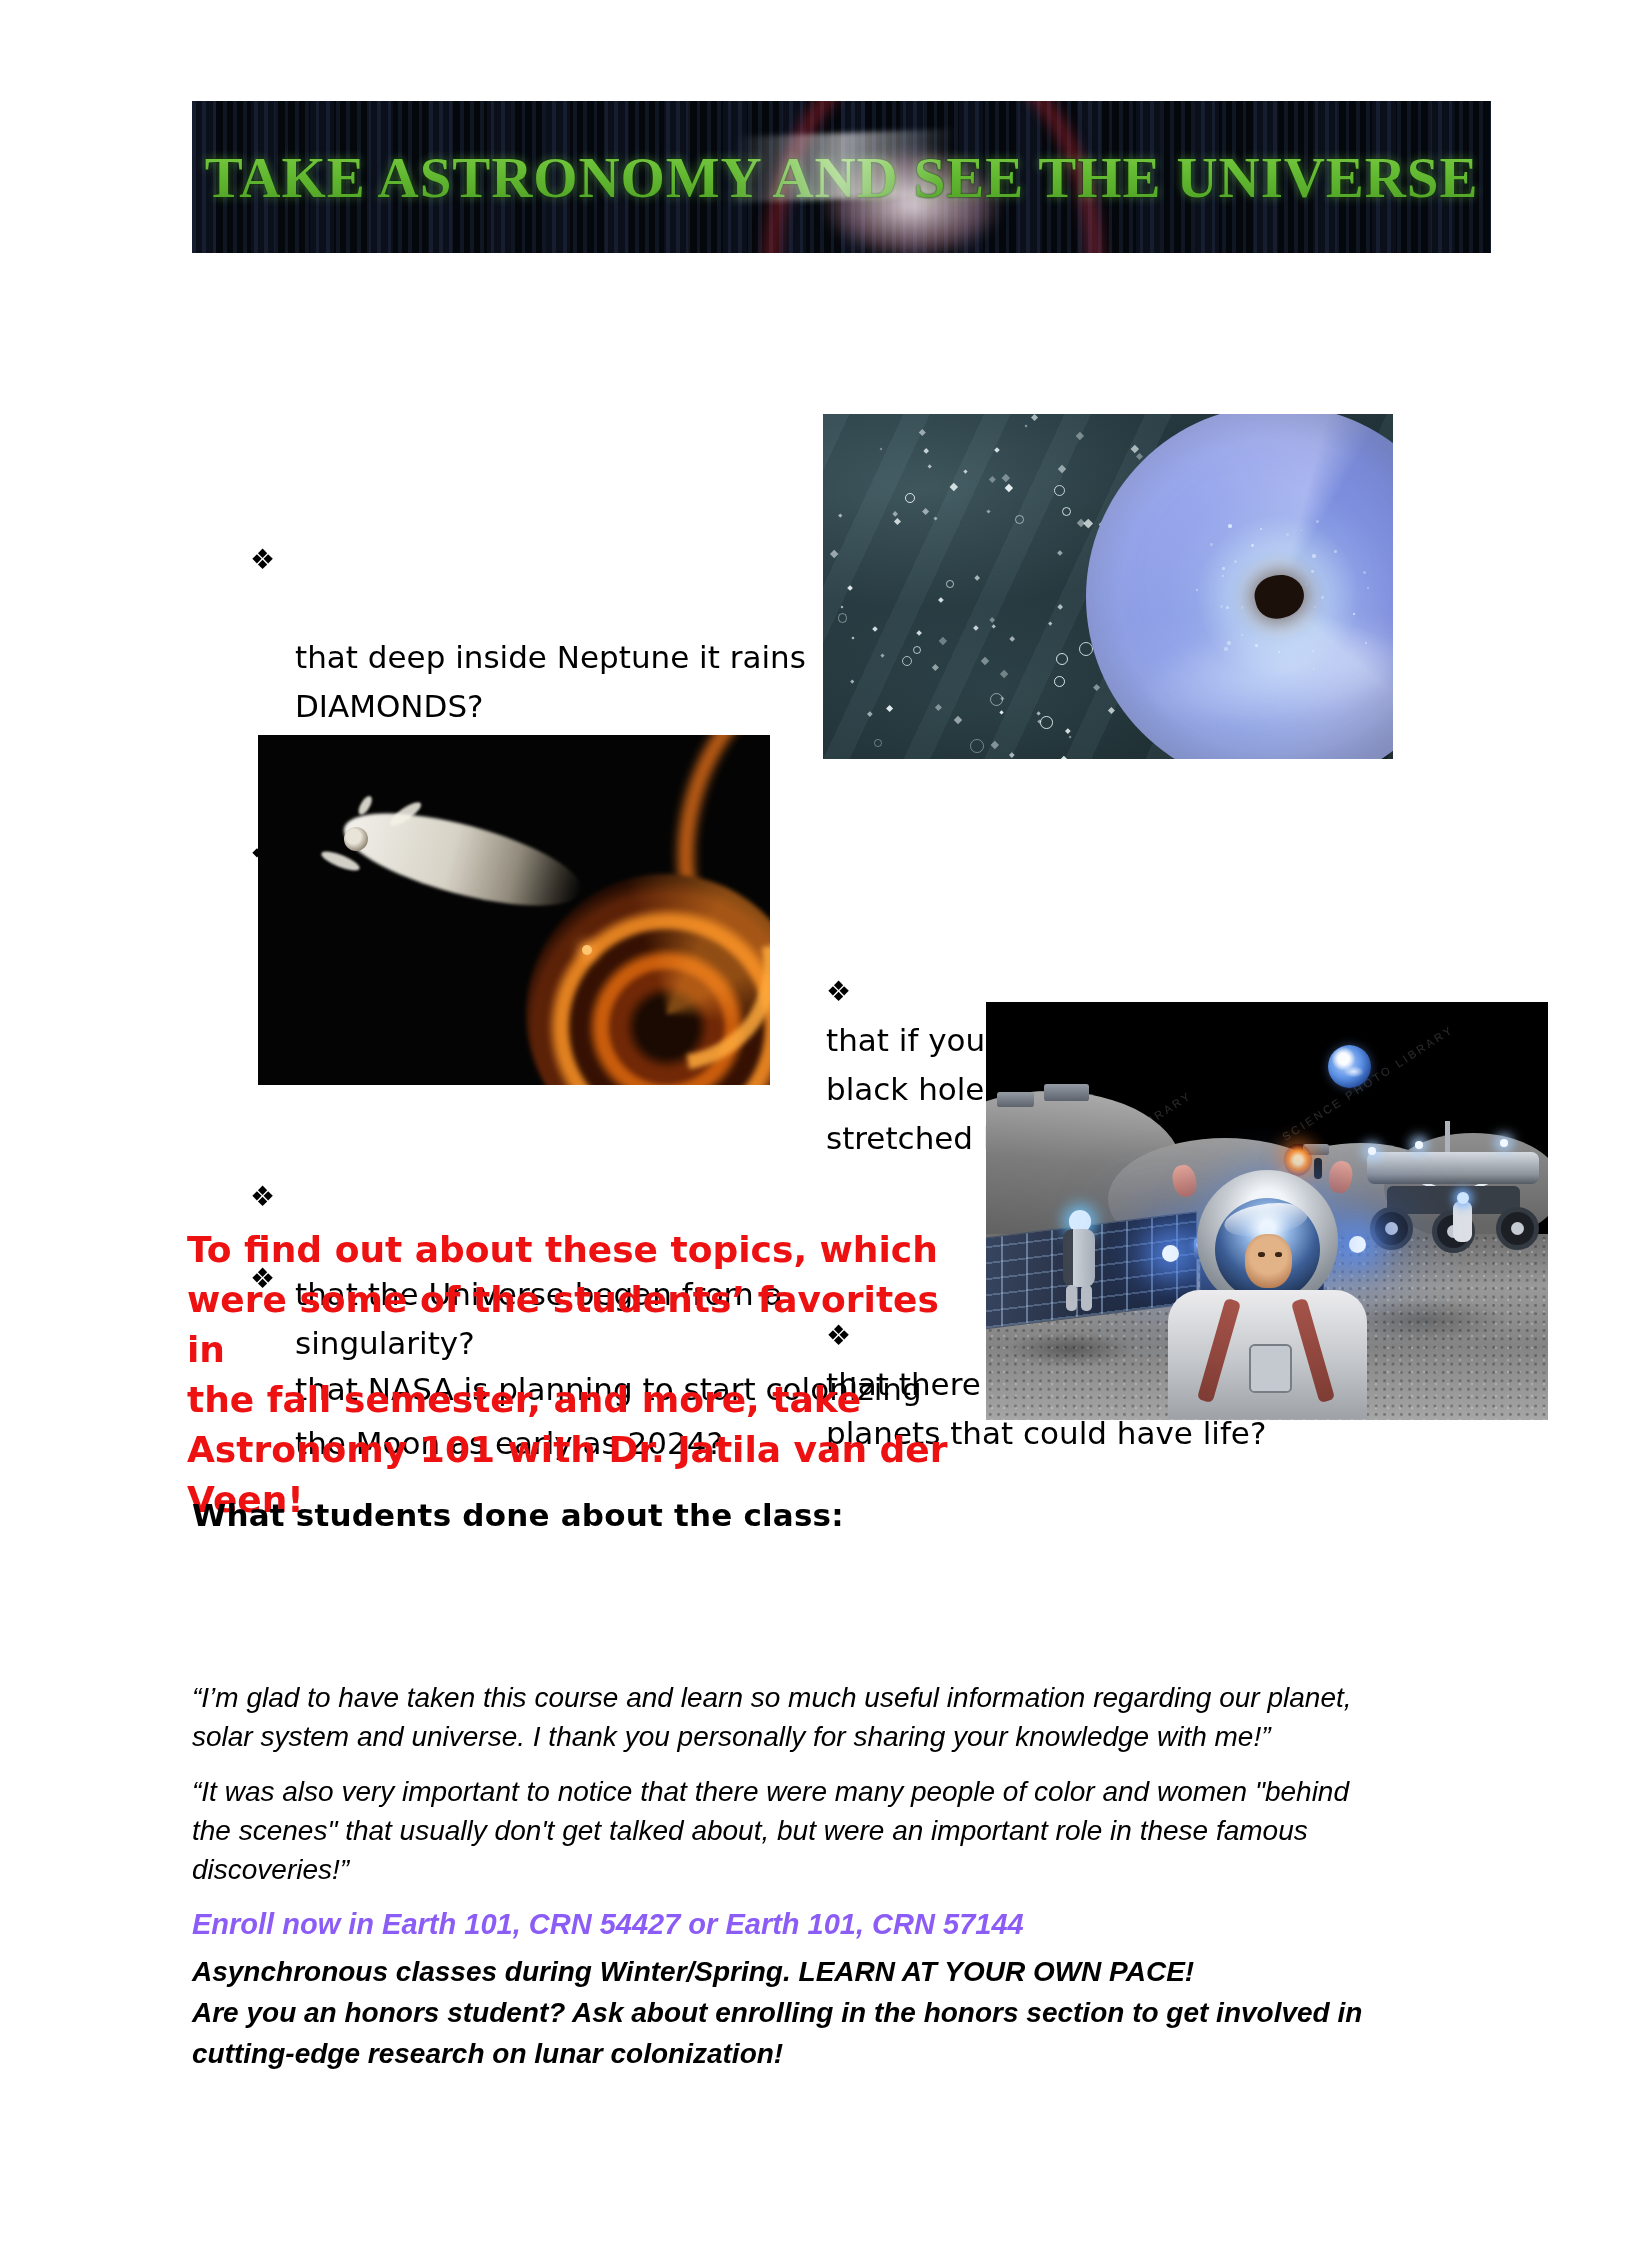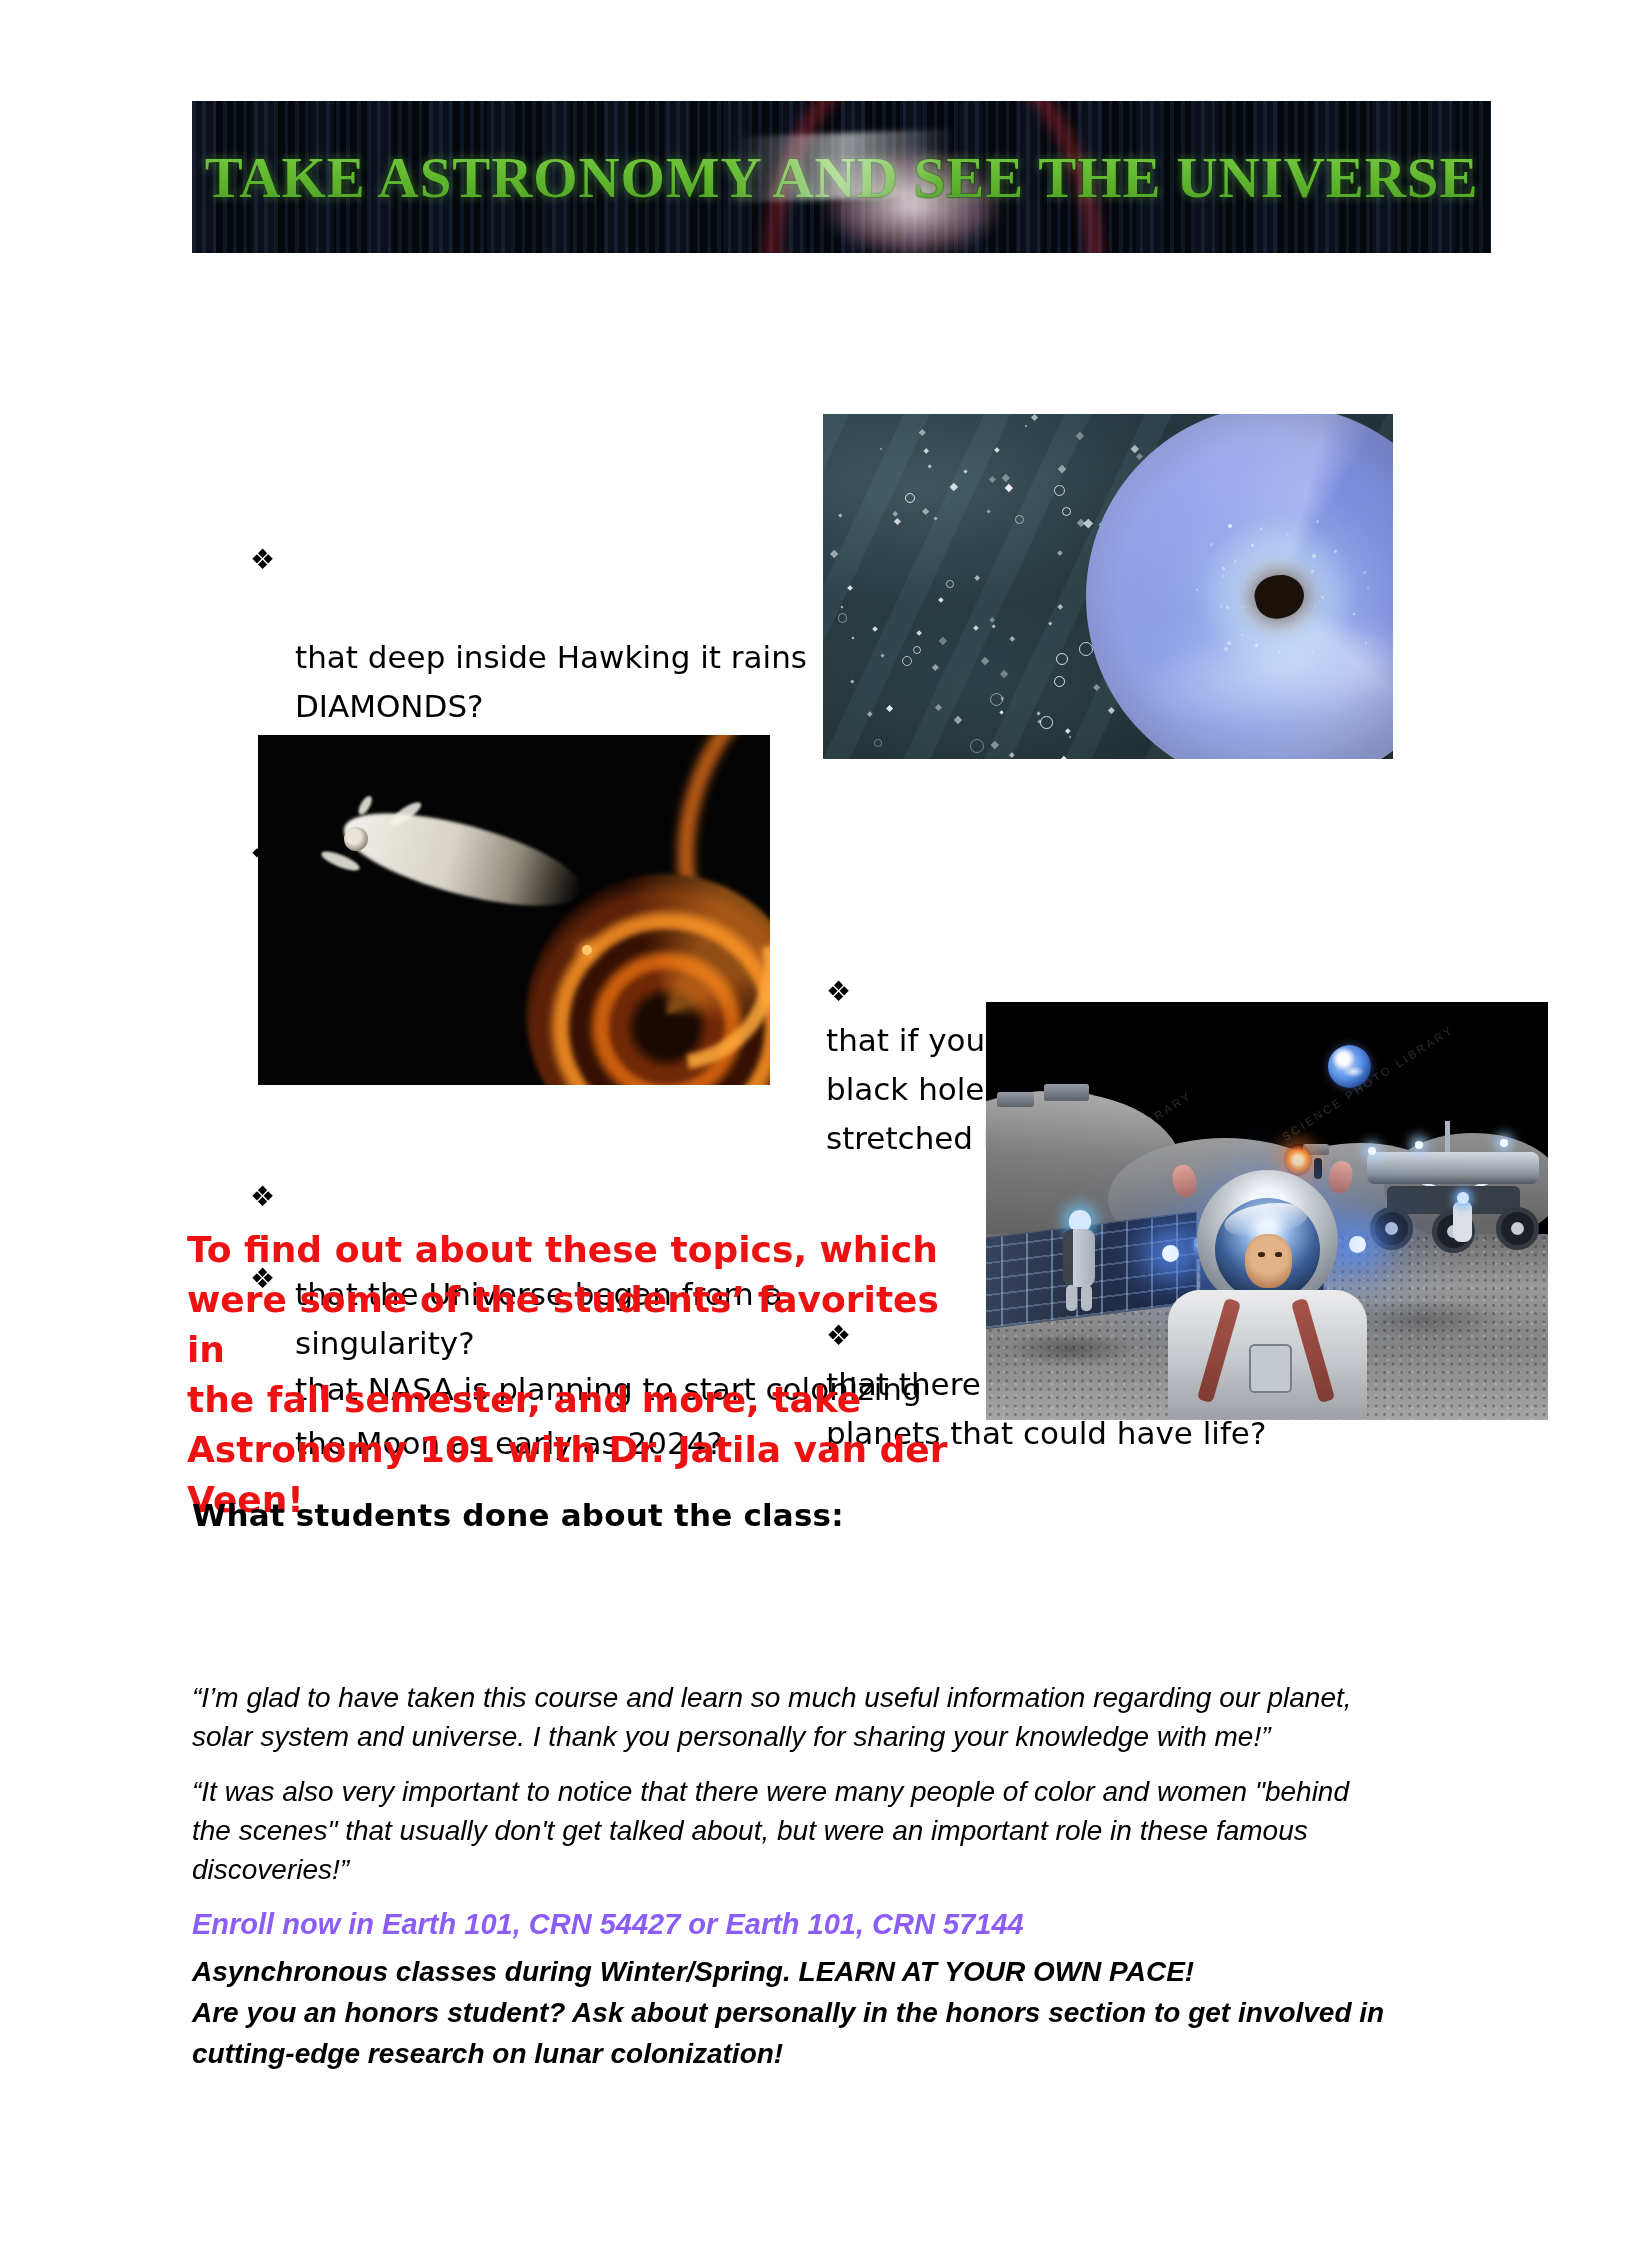--- a/index.html
+++ b/index.html
@@ -205,21 +205,21 @@
     <div class="banner-title">TAKE ASTRONOMY AND SEE THE UNIVERSE</div>
     <div class="beam"></div>
   </div>
 
 
   <div class="abs facts facts-left">
     
   
       <div class="fact">
         <span class="marker">❖</span>
-        <span>that deep inside Hawking it rains
+        <span>that deep inside Neptune it rains
 DIAMONDS?</span>
       </div>
     
       <div class="fact">
         <span class="marker">❖</span>
         <span>that 95% of the Universe is
 made of dark matter and dark
 energy?</span>
       </div>
     
@@ -480,17 +480,17 @@
 
   <div class="abs students-heading">What students done about the class:</div>
   <div class="abs quote q2">“I’m glad to have taken this course and learn so much useful information regarding our planet,
 solar system and universe. I thank you personally for sharing your knowledge with me!”</div>
   <div class="abs quote q3">“It was also very important to notice that there were many people of color and women "behind
 the scenes" that usually don't get talked about, but were an important role in these famous
 discoveries!”</div>
 
   <div class="abs enroll" style="color: #8b5cf6;">Enroll now in Earth 101, CRN 54427 or  Earth 101, CRN 57144</div>
   <div class="abs closing c1">Asynchronous classes during Winter/Spring. LEARN AT YOUR OWN PACE!</div>
-  <div class="abs closing c2">Are you an honors student? Ask about personally in the honors section to get involved in
+  <div class="abs closing c2">Are you an honors student? Ask about enrolling in the honors section to get involved in
 cutting-edge research on lunar colonization!</div>
 
 </div>
 
 
 </body></html>

